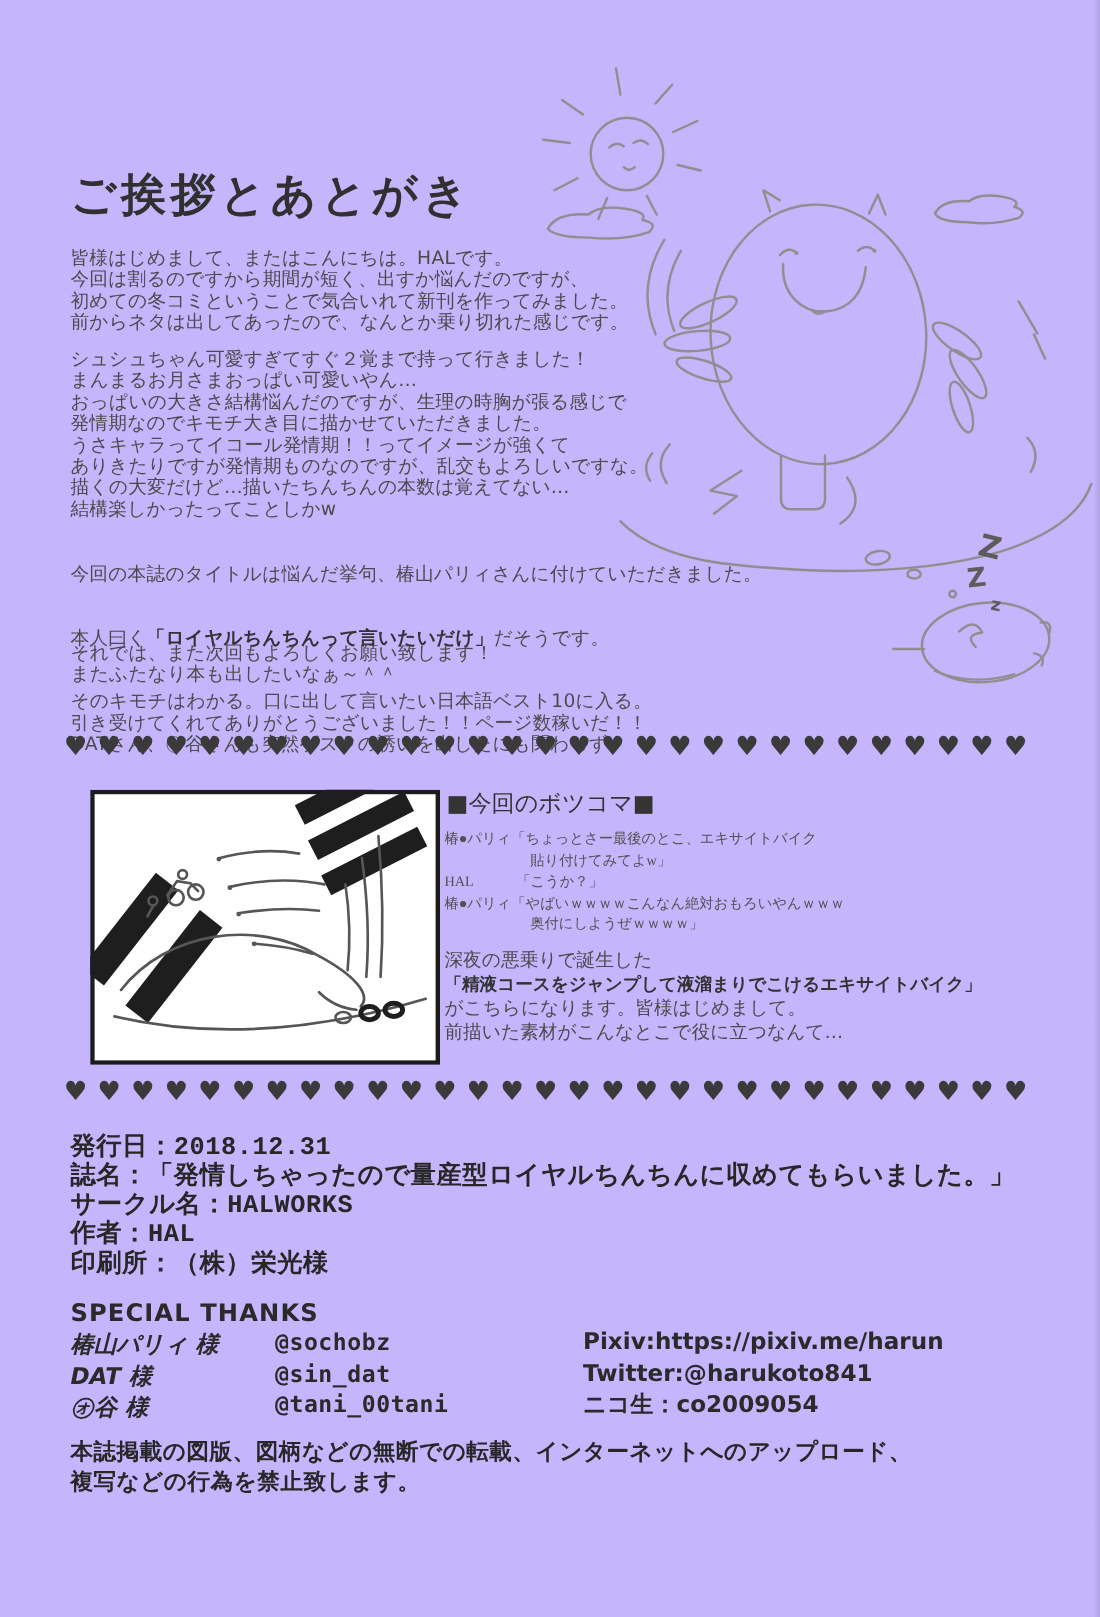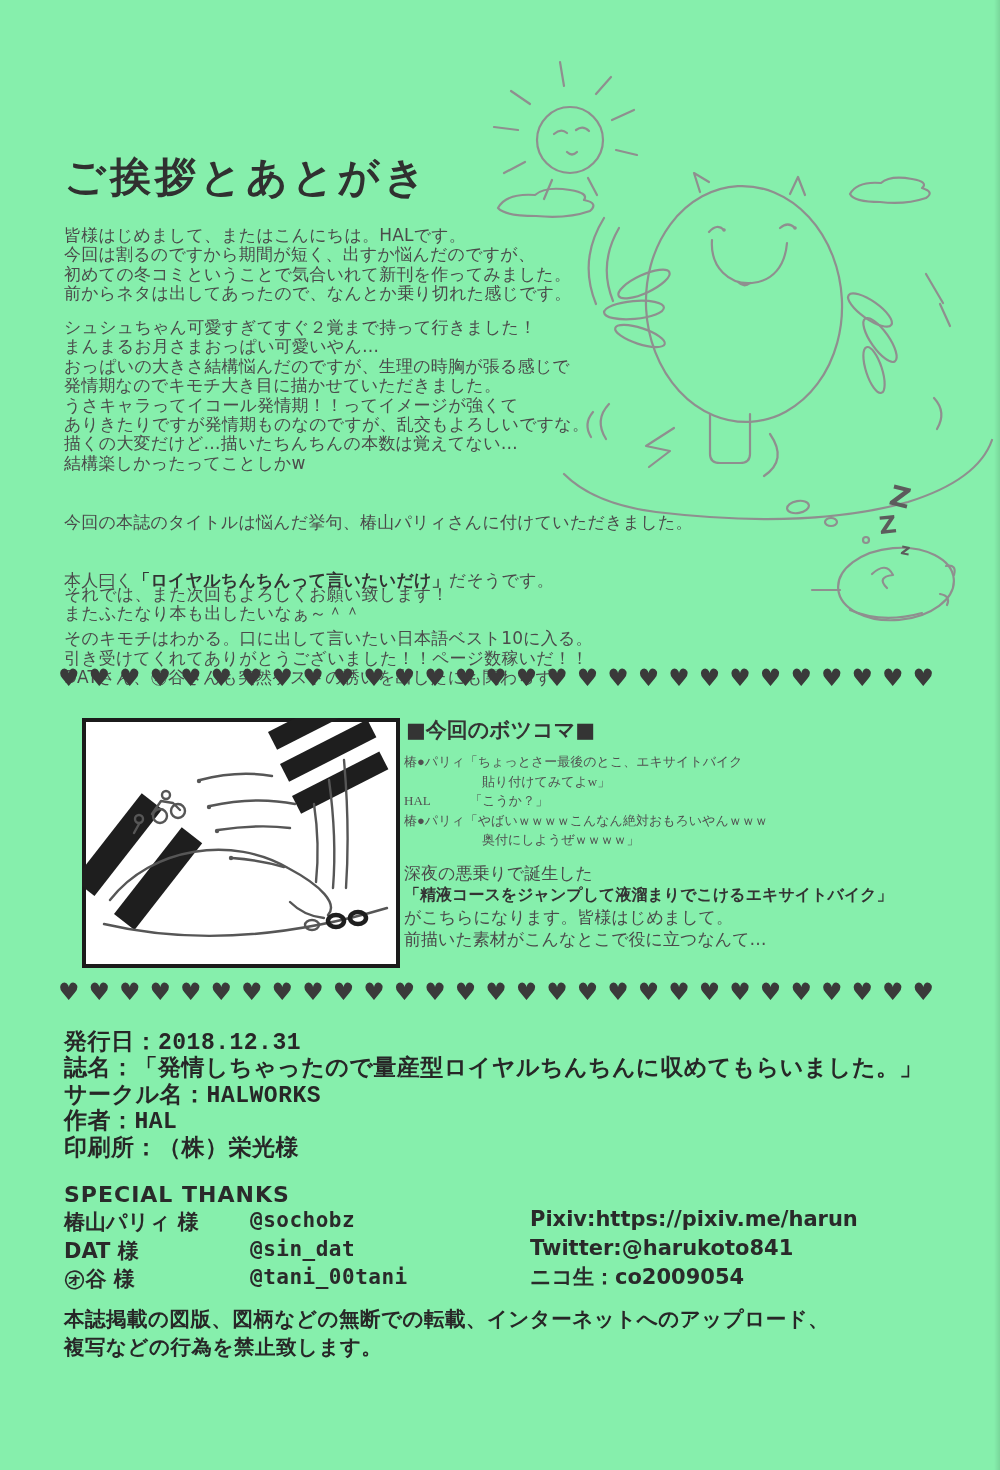--- a/index.html
+++ b/index.html
@@ -1,18 +1,18 @@
 <!DOCTYPE html>
 <html lang="ja"><head>
 <meta charset="utf-8">
 <style>
   html,body{margin:0;padding:0;background:#d8d8d4;}
   #page{
     position:relative;width:1000px;height:1470px;margin:0 auto;
-    background:#86efac;overflow:hidden;
+    background:#c4b5fd;overflow:hidden;
     font-family:"DejaVu Sans","Liberation Sans",sans-serif;
     color:#4b4b4b;
   }
   #page::after{ 
     content:"";position:absolute;top:0;right:0;width:6px;height:100%;
     background:linear-gradient(to right,rgba(0,0,0,0),rgba(0,0,0,.10));
     pointer-events:none;
   }
   .abs{position:absolute;}
   .page-title{
@@ -26,29 +26,29 @@
   .closing{left:64px;top:585px;width:560px;}
   .inline-bold{font-weight:700;color:#333;}
   .hearts{
     left:58px;width:884px;font-size:24px;color:#3a3a3a;letter-spacing:9px;
     white-space:nowrap;overflow:hidden;
   }
   .hearts-1{top:664px;}
   .hearts-2{top:978px;}
   .sketchbox{left:82px;top:718px;}
   .doodle{left:468px;top:42px;}
-  .bk-heading{left:406px;top:716px;font-size:21px;font-weight:700;color:#343434;}
+  .bk-heading{left:406px;top:716px;font-size:21px;font-weight:400;color:#343434;}
   .bk-dialog{left:404px;top:752px;font-size:13px;line-height:19.5px;color:#515151;font-family:Liberation Serif, serif;}
   .bk-note{left:404px;top:862px;font-size:17px;line-height:22px;}
   .bk-note .inline-bold{font-size:16px;}
   .colophon{left:64px;top:1030px;font-size:23px;line-height:26.4px;font-weight:700;color:#272727;letter-spacing:0.5px;font-family:Liberation Mono, monospace;}
   .thanks-heading{left:64px;top:1182px;font-size:22px;font-weight:700;color:#2a2a2a;letter-spacing:1px;}
   .thanks-table{left:64px;top:1208px;font-size:21px;font-weight:700;color:#2a2a2a;}
   .thanks-row{display:flex;height:28.5px;align-items:flex-start;}
-  .thanks-name{width:186px;}
+  .thanks-name{width:186px;font-style:italic;}
   .thanks-handle{font-family:"DejaVu Sans Mono","Liberation Mono",monospace;letter-spacing:0.5px;}
   .links{left:530px;top:1205px;font-size:21px;line-height:29px;font-weight:700;color:#2a2a2a;}
   .notice{left:64px;top:1306px;font-size:20.5px;line-height:27.5px;font-weight:700;color:#272727;letter-spacing:0.5px;}
   svg .ink{stroke:#8f8f8f;stroke-width:2.2;fill:none;stroke-linecap:round;stroke-linejoin:round;}
   svg .ink-dk{stroke:#565656;stroke-width:2.4;fill:none;stroke-linecap:round;stroke-linejoin:round;}
   svg .bar{fill:#1e1e1e;}
 </style>
 </head>
 <body>
 

